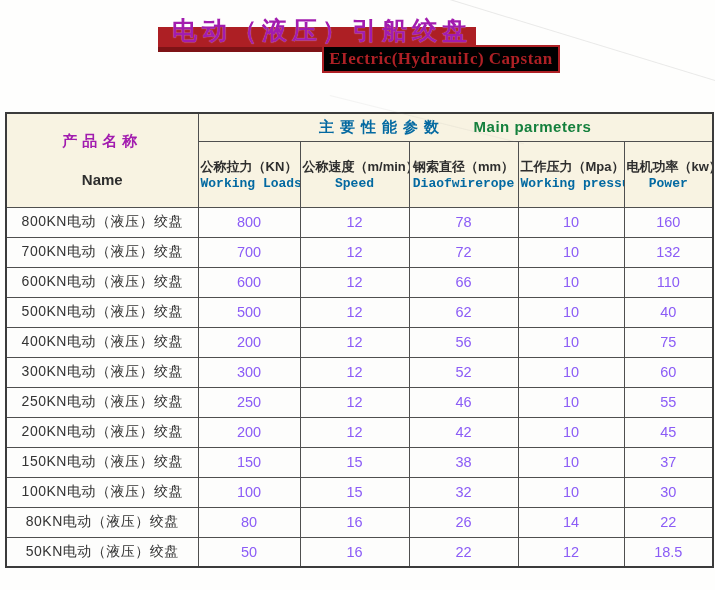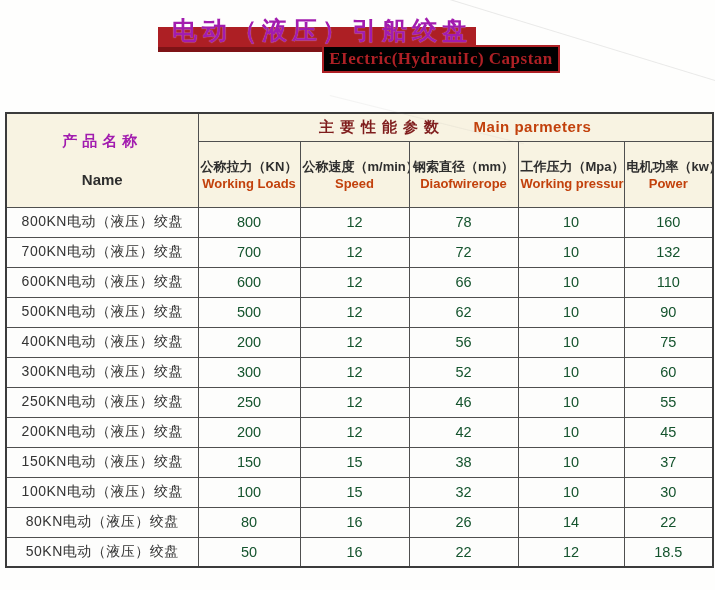--- a/index.html
+++ b/index.html
@@ -85,50 +85,51 @@
   .name-hdr-en {
     display: block;
     font-size: 15px;
     margin-top: 20px;
     color: #2e2e2e;
   }
   .grp-cn {
     font-size: 15px;
     font-weight: bold;
     letter-spacing: 6px;
-    color: #7f1d1d;
+    color: #0369a1;
   }
   .grp-en {
     font-size: 15px;
     margin-left: 24px;
     letter-spacing: 0.5px;
-    color: #c2410c;
+    color: #15803d;
   }
   .col-cn {
     display: block;
     font-size: 13px;
     font-weight: bold;
     color: #2e2e2e;
     white-space: nowrap;
   }
   .col-en {
     display: block;
     font-size: 13px;
-    color: #c2410c;
-    white-space: nowrap;
+    color: #0369a1;
+    white-space: nowrap;
+    font-family: Liberation Mono, monospace;
   }
   td.name-cell {
     font-size: 14px;
     letter-spacing: 0.5px;
     color: #333;
     white-space: nowrap;
   }
   td.val-cell {
     font-size: 14.5px;
-    color: #14532d;
+    color: #8b5cf6;
     margin-left: 38px;
   }
 </style>
 </head>
 <body>
 
 <div class="crease1"></div>
 <div class="crease2"></div>
 
 <div class="banner"></div>
@@ -202,21 +203,21 @@
         <td class="val-cell">66</td>
         <td class="val-cell">10</td>
         <td class="val-cell">110</td>
       </tr>
       <tr>
         <td class="name-cell">500KN电动（液压）绞盘</td>
         <td class="val-cell">500</td>
         <td class="val-cell">12</td>
         <td class="val-cell">62</td>
         <td class="val-cell">10</td>
-        <td class="val-cell">90</td>
+        <td class="val-cell">40</td>
       </tr>
       <tr>
         <td class="name-cell">400KN电动（液压）绞盘</td>
         <td class="val-cell">200</td>
         <td class="val-cell">12</td>
         <td class="val-cell">56</td>
         <td class="val-cell">10</td>
         <td class="val-cell">75</td>
       </tr>
       <tr>

